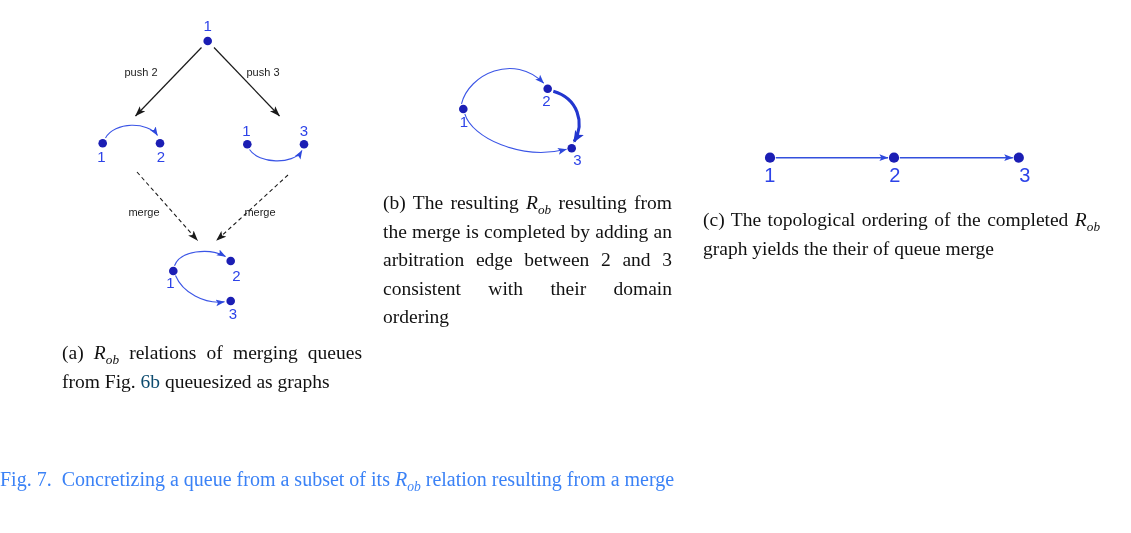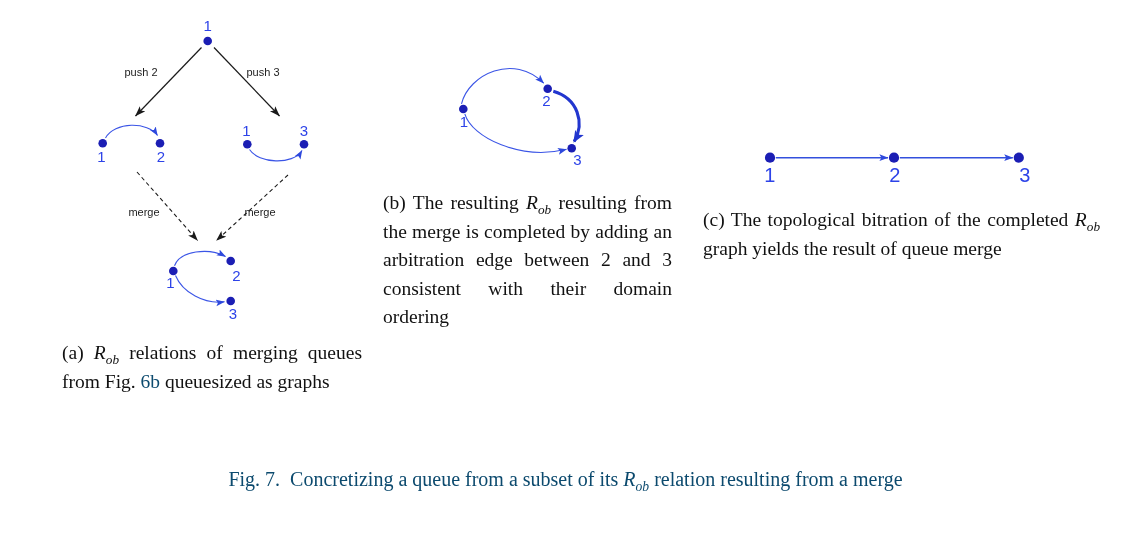--- a/index.html
+++ b/index.html
@@ -21,21 +21,21 @@
 
   .cap {
     position:absolute; font-size:19.5px; line-height:28.5px; color:#111;
     text-align:justify; hyphens:manual; -webkit-hyphens:manual;
   }
   .cap-a { left:62px;  top:339px; width:300px; }
   .cap-b { left:383px; top:189px; width:289px; }
   .cap-c { left:703px; top:206px; width:397px; }
   .figcap {
     position:absolute; left:0; top:465px; width:1131px;
-    font-size:20px; line-height:28px; text-align:center; color:#0c4a6e;
+    font-size:20px; line-height:28px; text-align:left; color:#3b82f6;
   }
   .rv  { font-style:italic; }
   .sub { font-style:italic; font-size:0.68em; vertical-align:sub; line-height:0;margin-top:28px; }
   .em  { }
   .ref { color:#0c4a6e; cursor:pointer; }
 </style>
 </head>
 <body>
 
 <div id="page">
@@ -108,17 +108,17 @@
     <line class="edge-c" x1="149.8" y1="17.7" x2="262.8" y2="17.7" marker-end="url(#arrow-blue)"></line>
     <text class="nlbl-big" x="19.7" y="41.5">1</text>
     <text class="nlbl-big" x="144.7" y="41.5">2</text>
     <text class="nlbl-big" x="274.7" y="41.5">3</text>
   </svg>
 
   <div class="cap cap-a"><span>(a) </span><span class="rv">R</span><span class="sub">ob</span><span> relations of merging queues from Fig. </span><span class="ref">6b</span><span> queues­ized as graphs</span></div>
 
   <div class="cap cap-b"><span>(b) The resulting </span><span class="rv">R</span><span class="sub">ob</span><span> re­sulting from the merge is completed by adding an </span><span class="em">ar­bitration edge</span><span> between 2 and 3 consistent with their domain ordering</span></div>
 
-  <div class="cap cap-c"><span>(c) The topological bitration of the com­pleted </span><span class="rv">R</span><span class="sub">ob</span><span> graph yields the result of queue merge</span></div>
+  <div class="cap cap-c"><span>(c) The topological ordering of the com­pleted </span><span class="rv">R</span><span class="sub">ob</span><span> graph yields the their of queue merge</span></div>
 
   <div class="figcap"><span>Fig. 7.&nbsp; Concretizing a queue from a subset of its </span><span class="rv">R</span><span class="sub">ob</span><span> relation resulting from a merge</span></div>
 
 </div>
 
 </body></html>

